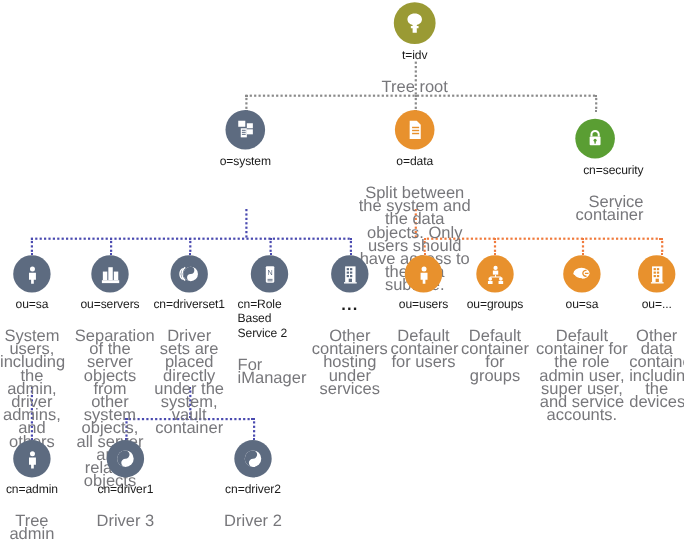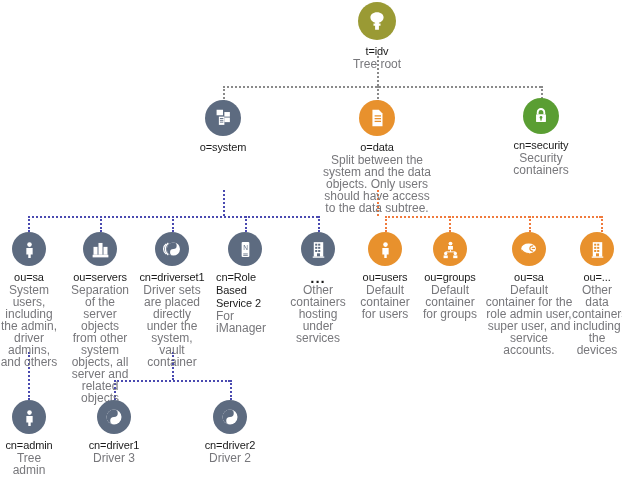--- a/index.html
+++ b/index.html
@@ -67,24 +67,24 @@
   }
   .node-title {
     font-size: 11px;
     font-weight: normal;
     color: #1b1b1b;
     line-height: 13px;
     margin-top: 5px;
     letter-spacing: -0.1px;
   }
   .node-desc {
-    font-size: 12px;
+    font-size: 15px;
     color: #77777b;
     line-height: 12px;
-    margin-top: 0;
+    margin-top: 16px;
   }
   .ellipsis-title {
     font-size: 15px;
     font-weight: bold;
     color: #1b1b1b;
     letter-spacing: 1px;
     line-height: 13px;
     margin-top: 5px;
   }
 </style>
@@ -158,33 +158,33 @@
           <rect x="9.4" y="9" width="7" height="1.4" fill="#e8912d"></rect>
           <rect x="9.4" y="12" width="7" height="1.4" fill="#e8912d"></rect>
           <rect x="9.4" y="15" width="7" height="1.4" fill="#e8912d"></rect>
         </svg>
       </div>
     </div>
     <div class="node-title">o=data</div>
     <div class="node-desc">Split between the system and the data objects. Only users should have access to the data subtree.</div>
   </div>
 
-  <div class="node" style="left:497px; top:98px; width:88px;">
+  <div class="node" style="left:497px; top:108px; width:88px;text-align:right;">
     <div class="icon-wrap">
       <div class="circ" style="width:36px;height:36px;background:#5a9e33;">
         <svg width="22" height="22" viewBox="0 0 24 24" aria-hidden="true">
           <path d="M8.4 10V8a3.6 3.6 0 017.2 0v2" fill="none" stroke="#ffffff" stroke-width="2"></path>
           <rect x="6.6" y="10" width="10.8" height="8.6" rx="1" fill="#ffffff"></rect>
           <circle cx="12" cy="13.6" r="1.5" fill="#5a9e33"></circle>
           <rect x="11.3" y="14" width="1.4" height="3" fill="#5a9e33"></rect>
         </svg>
       </div>
     </div>
     <div class="node-title">cn=security</div>
-    <div class="node-desc">Security containers</div>
+    <div class="node-desc">Service container</div>
   </div>
 
   <div class="node" style="left:0px; top:232px; width:58px;">
     <div class="icon-wrap">
       <div class="circ" style="width:34px;height:34px;background:#5d6b80;">
         <svg width="21" height="21" viewBox="0 0 24 24" aria-hidden="true">
           <circle cx="12" cy="6.4" r="2.6" fill="#ffffff"></circle>
           <path d="M8.4 10.2h7.2v7.4h-2.2v4h-2.8v-4H8.4z" fill="#ffffff"></path>
         </svg>
       </div>

